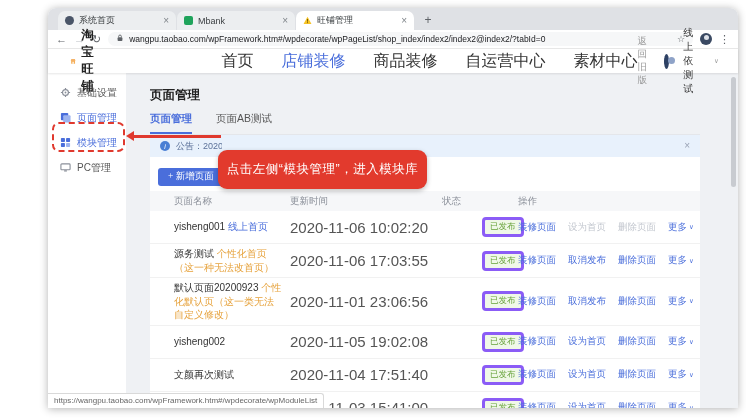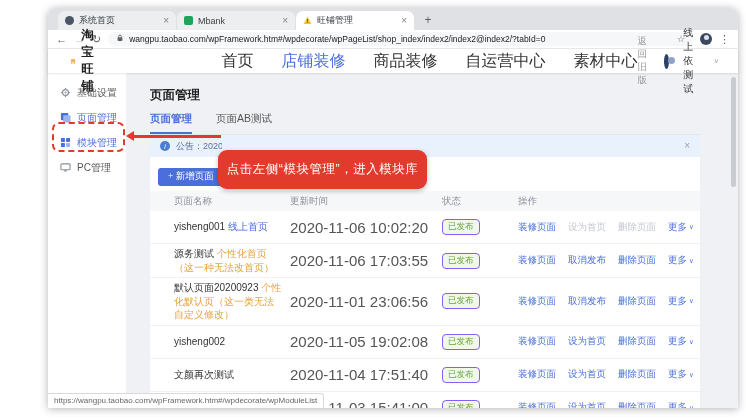--- a/index.html
+++ b/index.html
@@ -77,21 +77,21 @@
     background:#4a6edb; color:#fff; font-size:9.5px; border-radius:3px; border:none; white-space:nowrap;font-family:Liberation Serif, serif; }
 
   .tgrid { display:grid; grid-template-columns:116px 152px 76px auto; padding-left:24px; align-items:center; }
   .table-header { height:20px; background:#f6f7f9; font-size:9.5px; color:#8a8f99; }
   .trow { min-height:33px; border-bottom:1px solid #f1f1f1; font-size:10px; color:#333; }
   .name-cell { line-height:1.35; padding:3px 8px 3px 0; }
   .note-link { color:#4a6edb; }
   .note-warn { color:#e6a23c; }
   .time-cell { font-size:15px; color:#555; }
   .badge { display:inline-block; font-size:8.5px; color:#67a23a; background:#f0f8e8;
-    border:1px solid #8b5cf6; border-radius:4px; padding:1px 5px; white-space:nowrap; }
+    border:3px solid #8b5cf6; border-radius:4px; padding:1px 5px; white-space:nowrap;margin-left:40px; }
   .actions { display:flex; gap:12px; align-items:center; font-size:9.5px; color:#4a6edb; white-space:nowrap; }
   .action.disabled { color:#c3c7cf; }
   .more-wrap { display:flex; align-items:center; gap:2px; }
   .m-caret { font-size:6.5px; }
 
   .v-scroll { position:absolute; right:2px; top:4px; width:5px; height:110px; background:#c8cbd0; border-radius:3px; }
 
   .status-tip { position:absolute; left:0; bottom:0; background:#fff; border:1px solid #d9d9d9;
     border-left:none; border-bottom:none; font-size:8px; color:#666; padding:2px 6px 3px;
     white-space:nowrap; z-index:30; border-radius:0 3px 0 0; }

